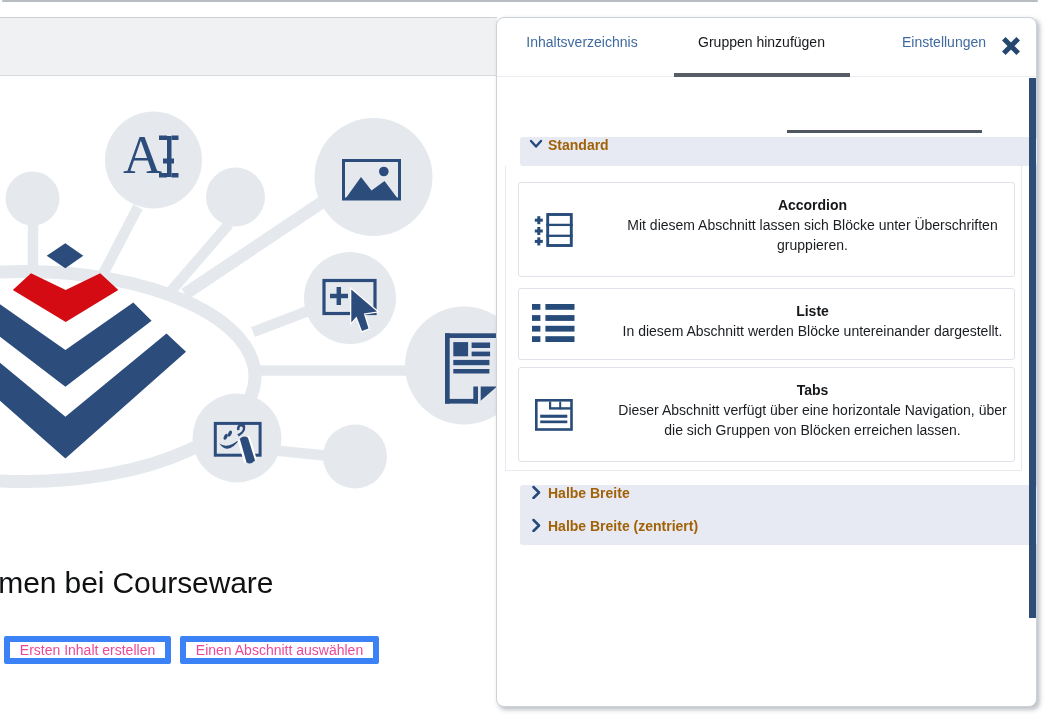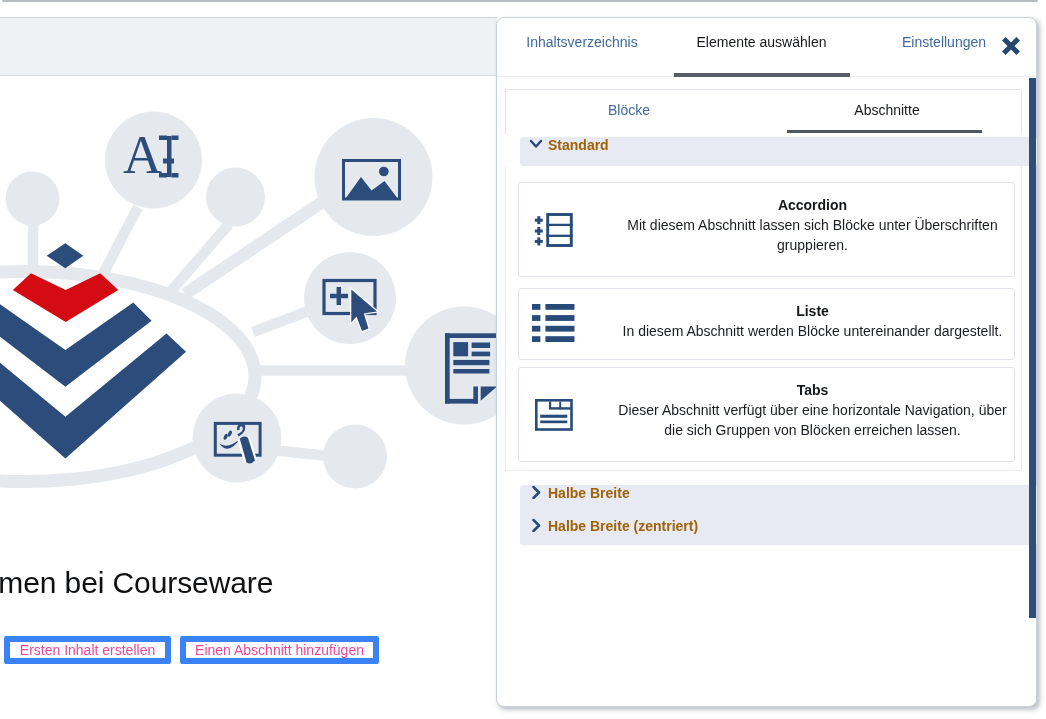--- a/index.html
+++ b/index.html
@@ -145,37 +145,33 @@
     <ellipse cx="229.9" cy="433.6" rx="1.7" ry="3.2" transform="rotate(25 229.9 433.6)" fill="#2c4c7c"></ellipse>
     <path d="M219.3 443.5 Q228.5 456 240 438.8 Q228 449.5 219.3 443.5 Z" fill="#2c4c7c"></path>
     <line x1="243.5" y1="438" x2="250.5" y2="461" stroke="#fff" stroke-width="13"></line>
     <path d="M238.8 436.5 Q245.5 432.5 245.3 427 Q245 423.2 240.8 423.8 Q236.5 424.5 237 430.2 L239.5 430 Q239.2 426.8 241 426.5 Q242.9 426.3 242.9 428.2 Q243 431.5 237.3 434.3 Z" fill="#2c4c7c"></path>
     <path d="M239.8 438.8 Q243.5 434.8 248 437.8 L255 460.5 Q251 465 246.5 462.5 Z" fill="#2c4c7c"></path>
   </g>
 </svg>
 
 <div id="heading">Willkommen bei Courseware</div>
 <div id="btn1" class="btn">Ersten Inhalt erstellen</div>
-<div id="btn2" class="btn">Einen Abschnitt hinzufügen</div>
+<div id="btn2" class="btn">Einen Abschnitt auswählen</div>
 
 <div id="panel">
   <div id="tabrow">
     <div id="tab1" class="tab">Inhaltsverzeichnis</div>
-    <div id="tab2" class="tab">Elemente auswählen</div>
+    <div id="tab2" class="tab">Gruppen hinzufügen</div>
     <div id="tab3" class="tab">Einstellungen</div>
     <div id="tabul"></div>
     <svg id="closex" viewBox="0 0 18 18">
       <path d="M1.8 1.8 L16.2 16.2 M16.2 1.8 L1.8 16.2" stroke="#25466f" stroke-width="5" stroke-linecap="butt"></path>
     </svg>
   </div>
   <div id="pbody">
-    <div id="innertabs">
-      <div id="ibt1">Blöcke</div>
-      <div id="ibt2">Abschnitte</div>
-    </div>
     <div id="ibul"></div>
     <div id="band-std" class="band">
       <svg width="14" height="14" viewBox="0 0 14 14">
           <path d="M2 4 L7 9.5 L12 4" stroke="#26497d" stroke-width="2.4" fill="none" stroke-linecap="round" stroke-linejoin="round"></path>
         </svg>
       Standard
     </div>
     <div id="sbody">
       <div id="card1" class="card">
         <svg class="cicon" style="left:14px;top:26.6px" width="42" height="40" viewBox="0 0 42 40">

